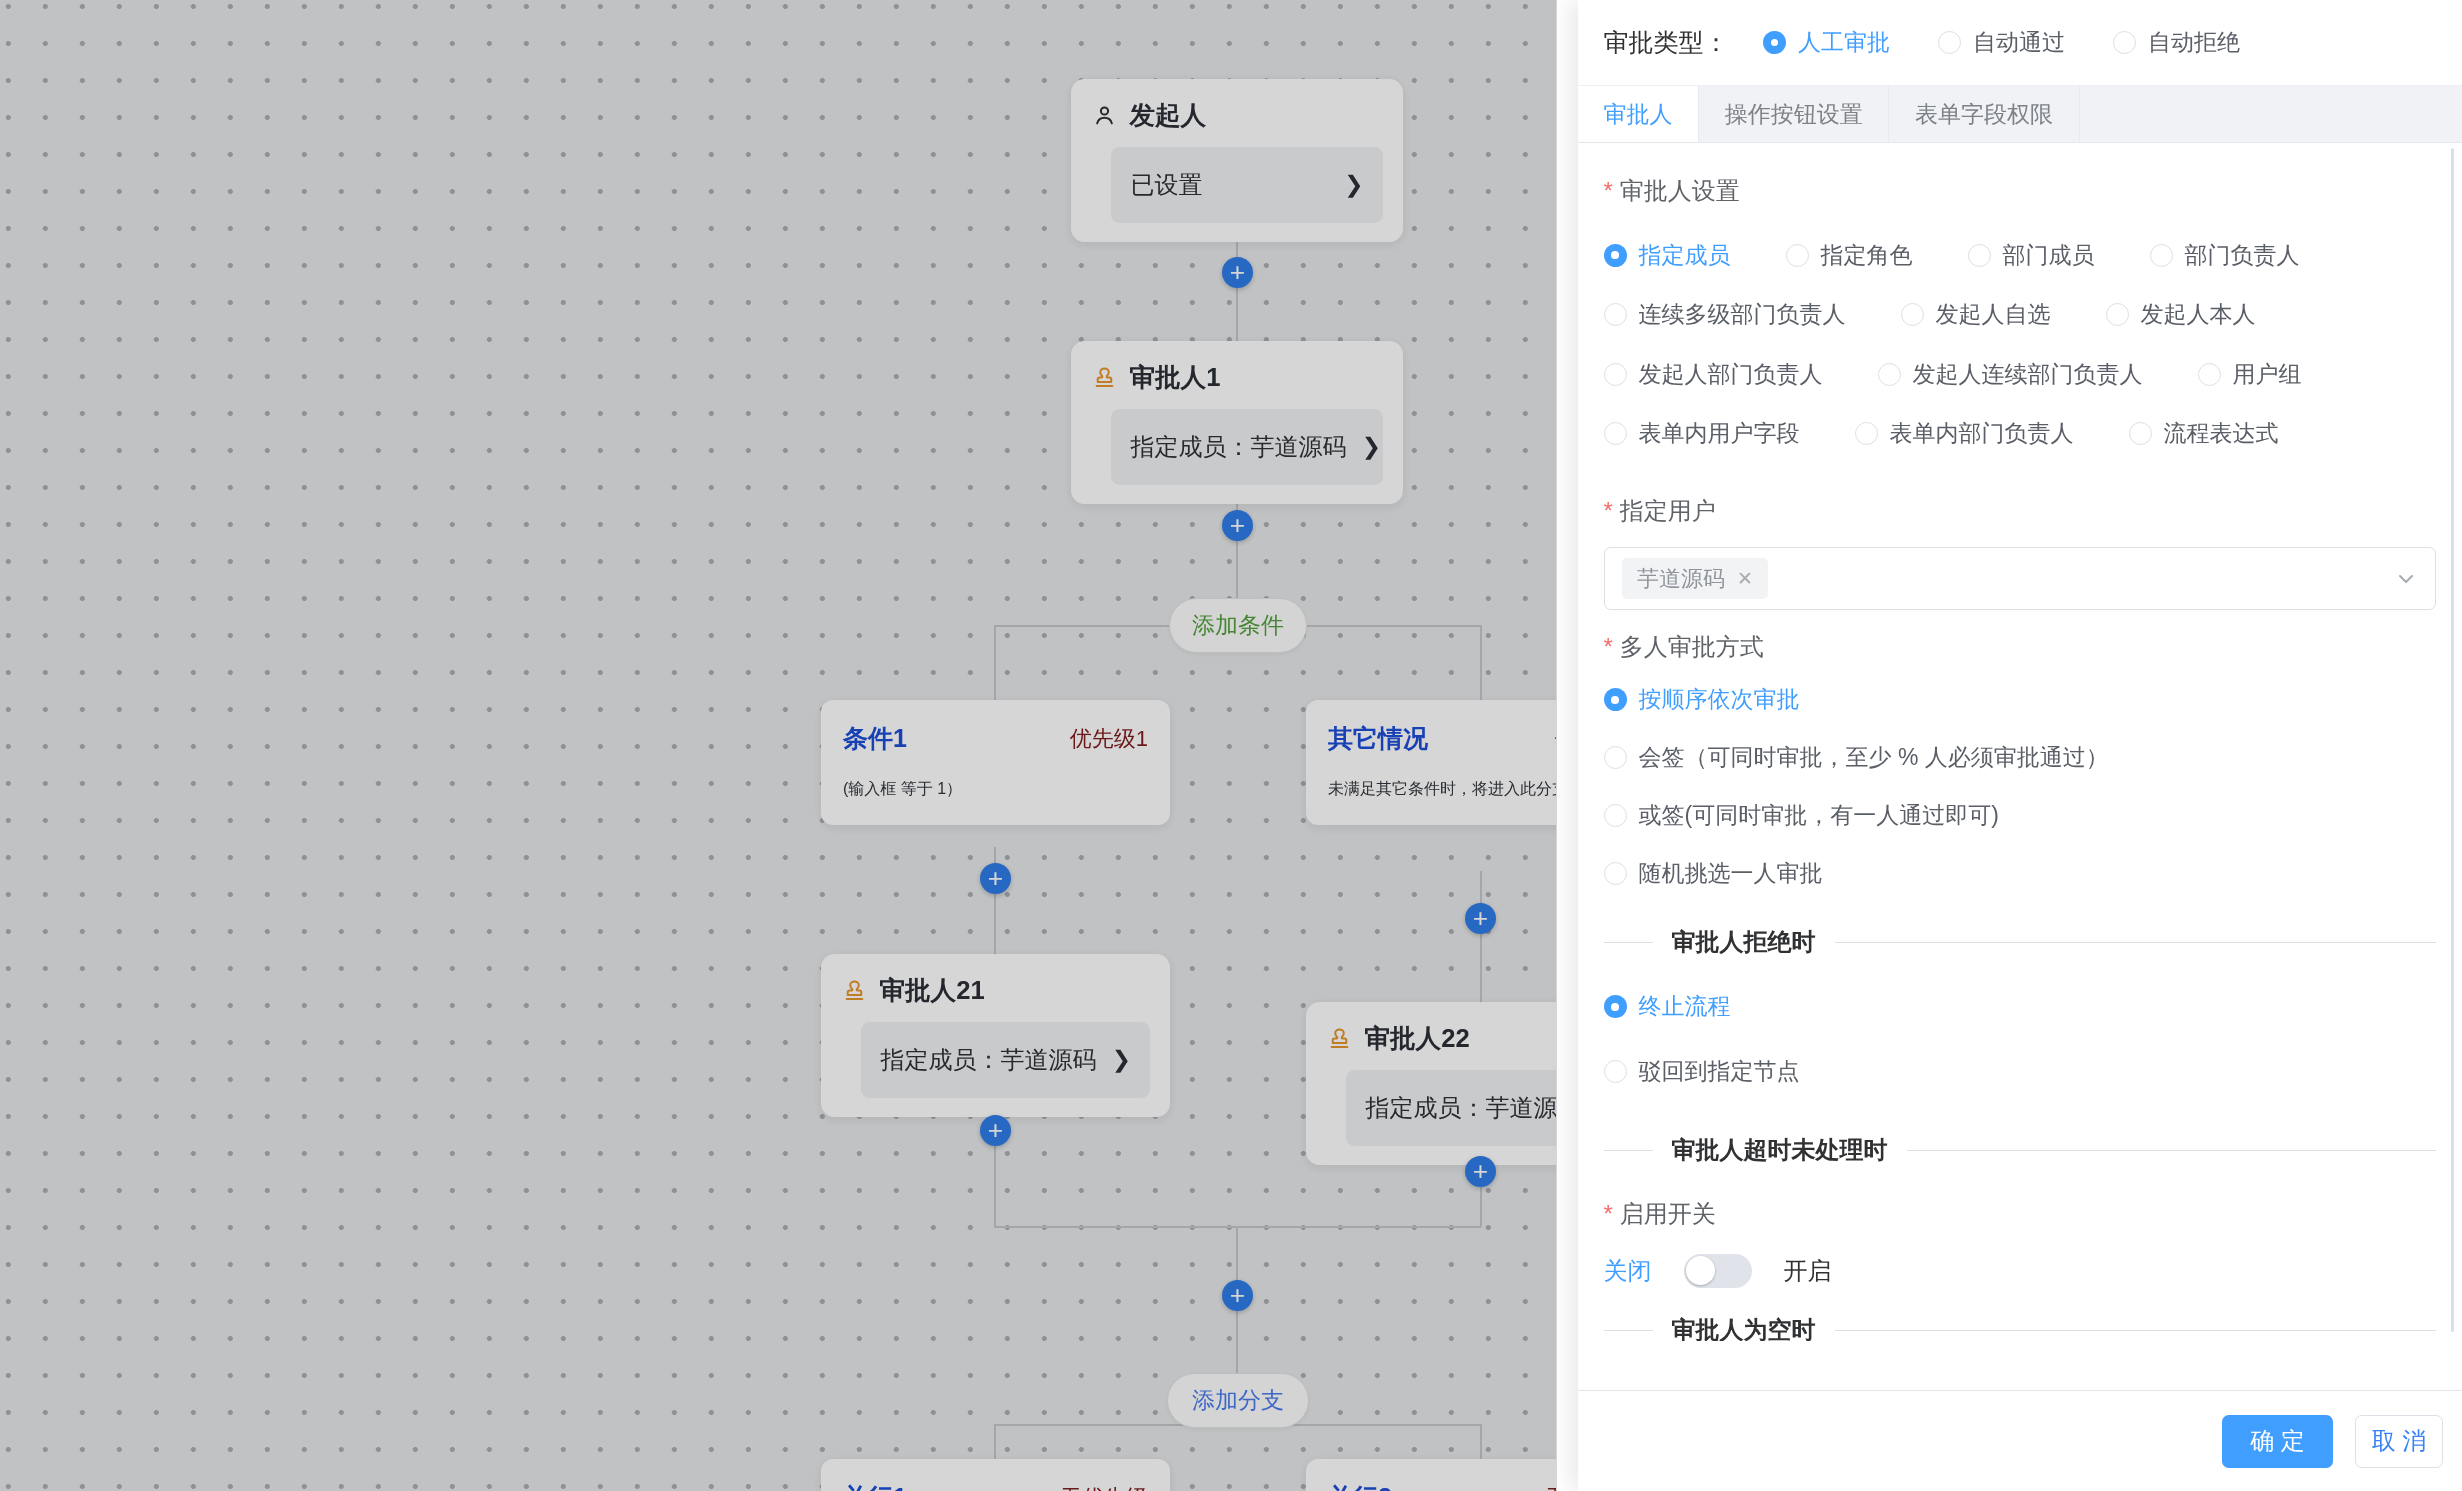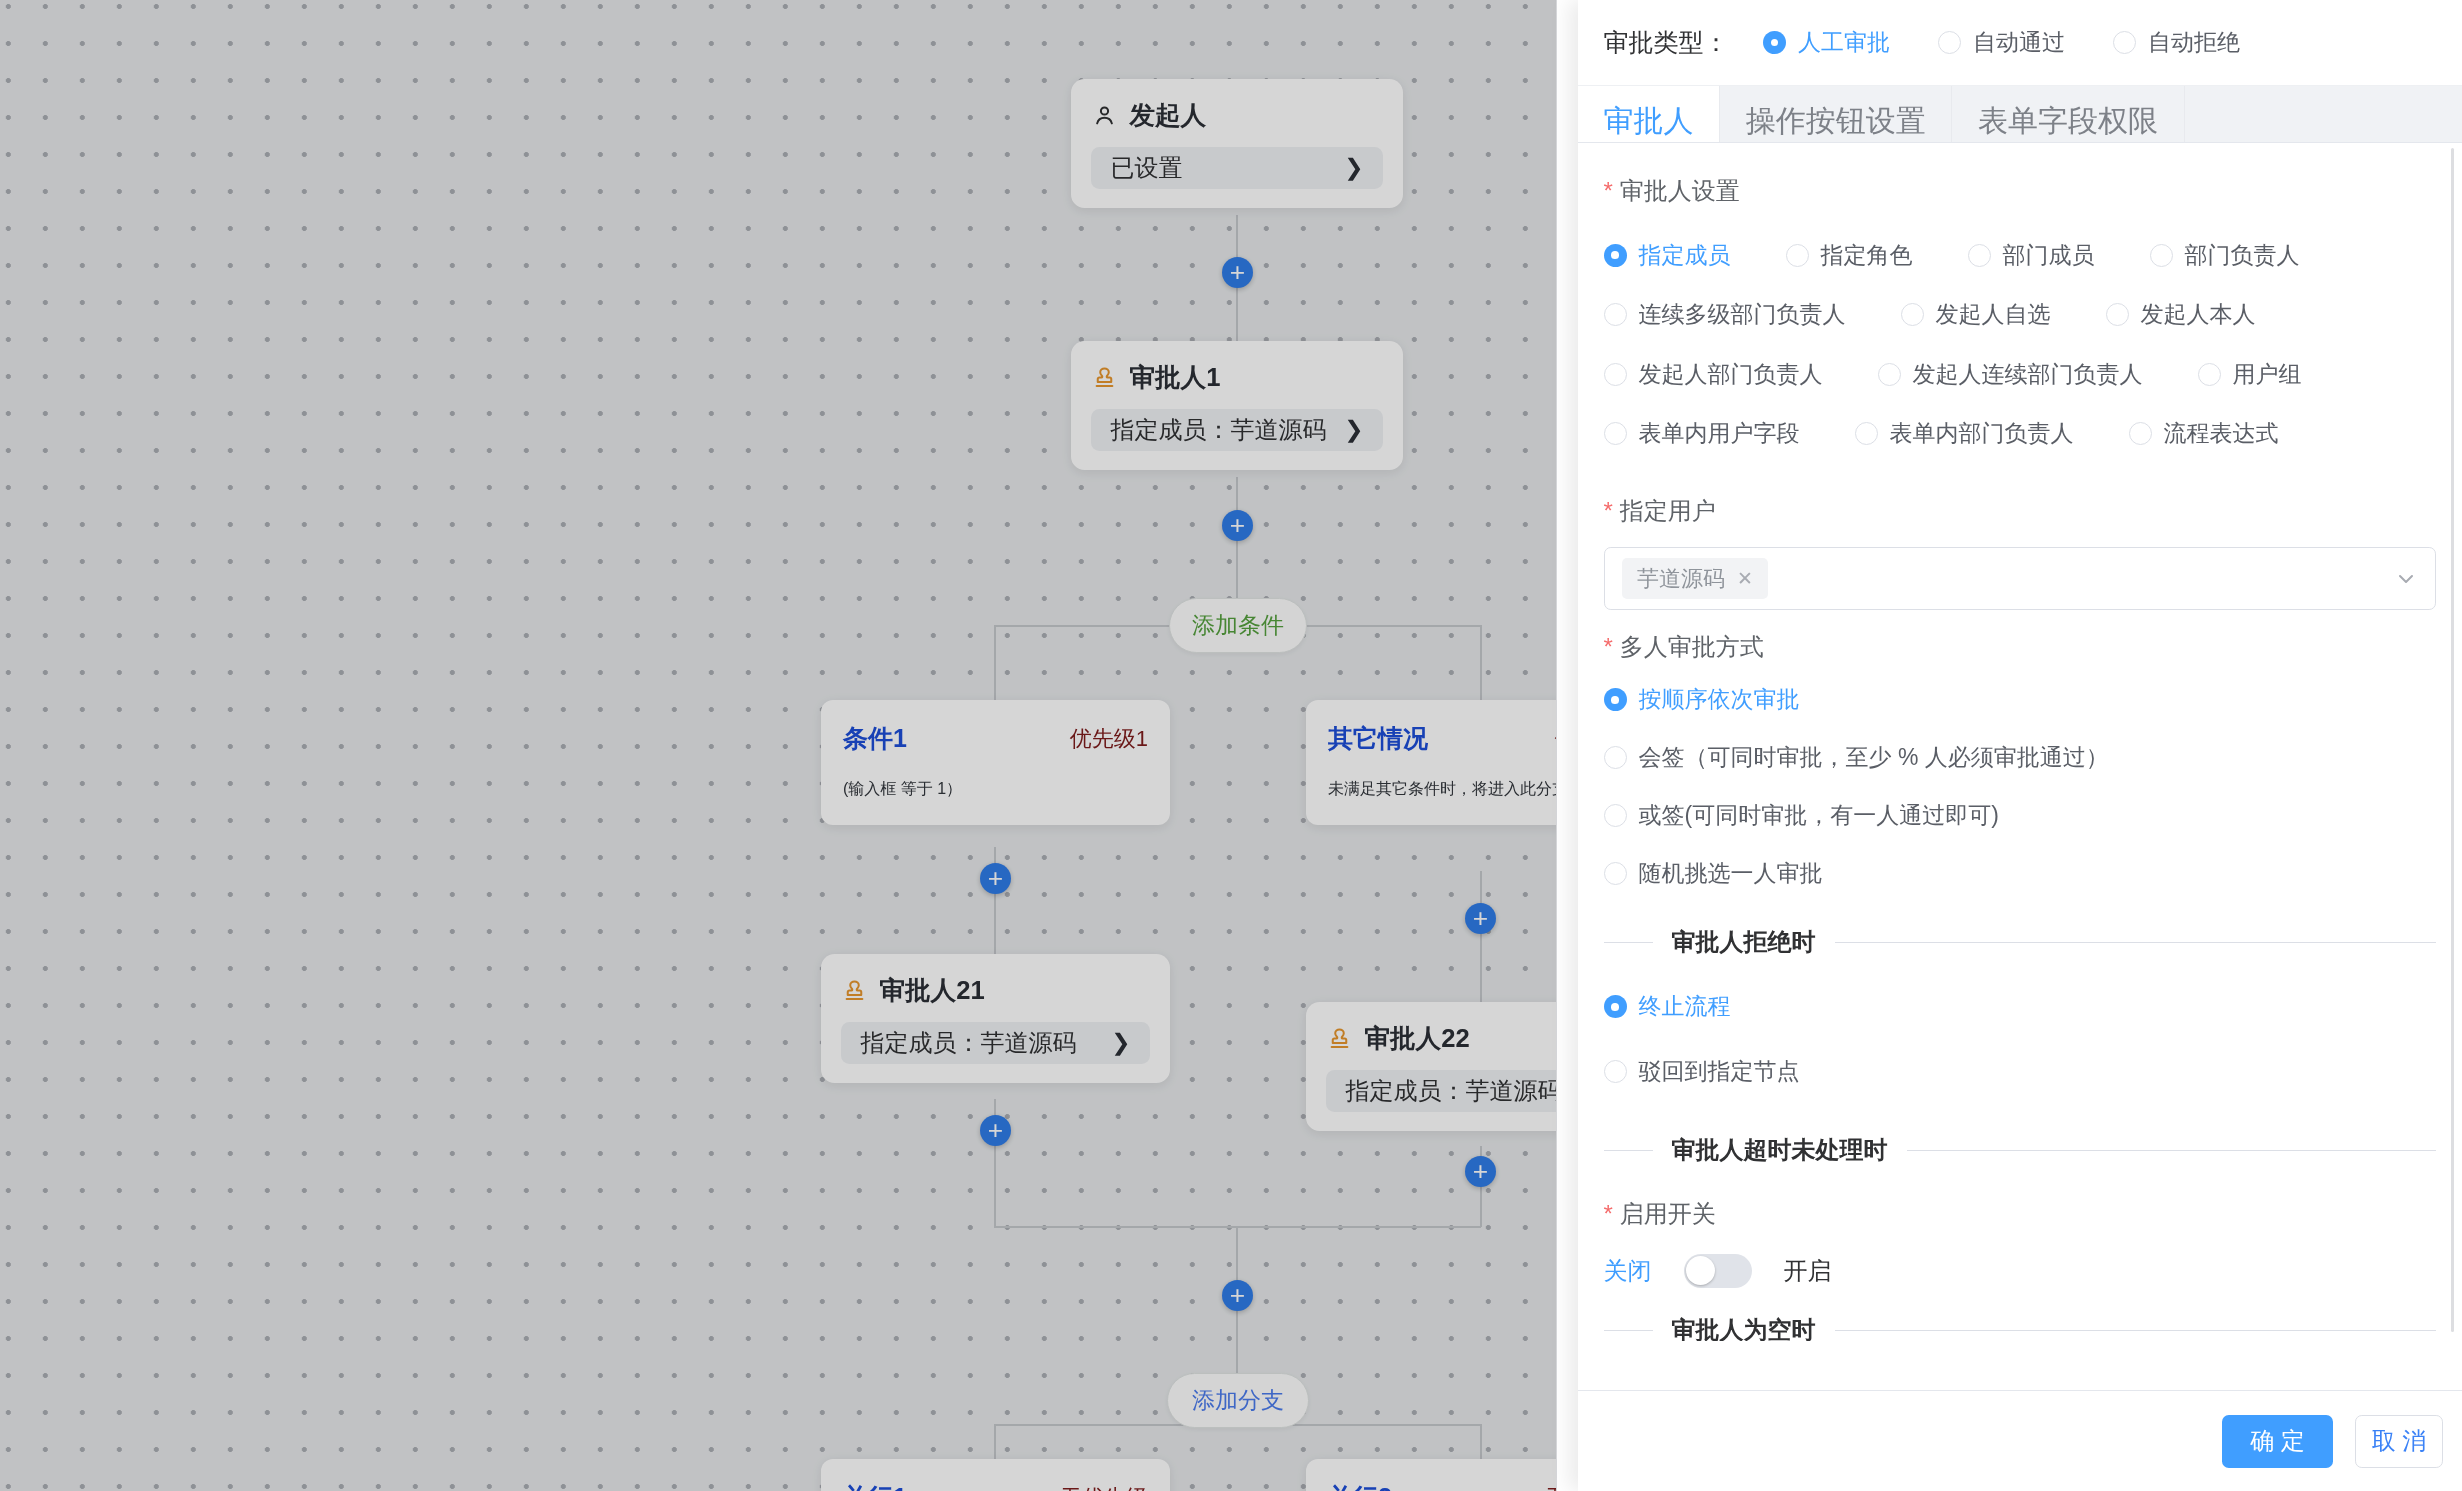--- a/index.html
+++ b/index.html
@@ -16,22 +16,22 @@
     background-size:37px 37px;background-position:-10.2px -12px;
   }
   .dim-overlay{position:absolute;left:0;top:0;width:1578px;height:1491px;background:rgba(0,0,0,.16);z-index:40;}
   .vline,.hline{position:absolute;background:#c4c7cb;z-index:1;}
   .vline{width:1.7px;}
   .hline{height:1.7px;}
   .node{position:absolute;background:#fff;border-radius:13.6px;box-shadow:0 2.6px 10.2px rgba(0,0,0,.08);
         padding:19px 20.4px;box-sizing:border-box;z-index:5;}
   .node-title-row{display:flex;align-items:center;gap:11px;font-size:25.6px;font-weight:700;color:#2b2f36;margin-bottom:13.6px;}
   .node-title-row svg{flex:none;}
-  .node-sub{background:#eff1f4;border-radius:8.5px;height:42px;display:flex;align-items:center;
-            justify-content:space-between;padding:0 19px;font-size:24px;color:#303133;white-space:nowrap;}
+  .node-sub{background:#eff1f4;border-radius:8.5px;height:76px;display:flex;align-items:center;
+            justify-content:space-between;padding:0 19px;font-size:24px;color:#303133;white-space:nowrap;margin-left:20px;}
   .chev{font-size:23px;font-weight:700;color:#2b2f36;margin-left:15.3px;}
   .cond-head{display:flex;justify-content:space-between;align-items:center;}
   .cond-name{font-size:25px;font-weight:700;color:#1d4ed8;}
   .cond-priority{font-size:22px;color:#7f1d1d;}
   .cond-body{margin-top:20.4px;font-size:16px;color:#33373d;line-height:1.75;}
   .flow-badge{position:absolute;background:#fdfdfd;border:1.7px solid #e0e4e3;border-radius:29px;
               display:flex;align-items:center;justify-content:center;font-size:23px;z-index:6;
               box-shadow:0 1.7px 5.1px rgba(0,0,0,.05);}
   .badge-green{color:#55a03e;}
   .badge-blue{color:#4b7bec;}
@@ -47,21 +47,21 @@
   .drawer-header{height:85px;display:flex;align-items:center;padding:0 25.6px;gap:48px;}
   .header-label{font-size:25px;color:#303133;}
   .radio-opt{display:flex;align-items:center;gap:12px;font-size:23px;color:#5a5e66;cursor:pointer;}
   .radio{width:23px;height:23px;border-radius:50%;border:1.7px solid #dcdfe6;background:#fff;flex:none;box-sizing:border-box;position:relative;}
   .radio.checked{border:none;background:#409eff;}
   .radio.checked::after{content:"";position:absolute;inset:0;margin:auto;width:7.7px;height:7.7px;border-radius:50%;background:#fff;}
   .radio-opt.sel .opt-label{color:#409eff;}
   
   .tabs{height:56px;background:#f0f2f5;border-bottom:0.9px solid #e4e7ed;border-top:0.9px solid #eef0f3;
         display:flex;align-items:stretch;}
-  .tab{display:flex;align-items:flex-end;padding:0 25.6px;font-size:30px;color:#7d8188;border-right:0.9px solid #e8eaee;cursor:pointer;}
+  .tab{display:flex;align-items:center;padding:0 25.6px;font-size:23px;color:#7d8188;border-right:0.9px solid #e8eaee;cursor:pointer;}
   .tab.active{background:#fff;color:#409eff;}
   
   .drawer-body{height:1198px;overflow:hidden;padding:0 25.6px;box-sizing:border-box;position:relative;}
   .sec-label{margin-top:32px;font-size:24px;color:#5f6368;display:flex;align-items:center;}
   .req{color:#f56c6c;margin-right:6.8px;font-size:24px;}
   .radio-row{display:flex;align-items:center;gap:55px;margin-top:25.6px;height:34px;}
   .radio-row.first{margin-top:31px;}
   .select-box{margin-top:20.4px;height:61px;border:0.9px solid #dcdfe6;border-radius:6.8px;display:flex;
               align-items:center;padding:0 17px;justify-content:space-between;}
   .tag{background:#f2f3f5;border-radius:5.1px;height:41px;display:flex;align-items:center;gap:12px;

